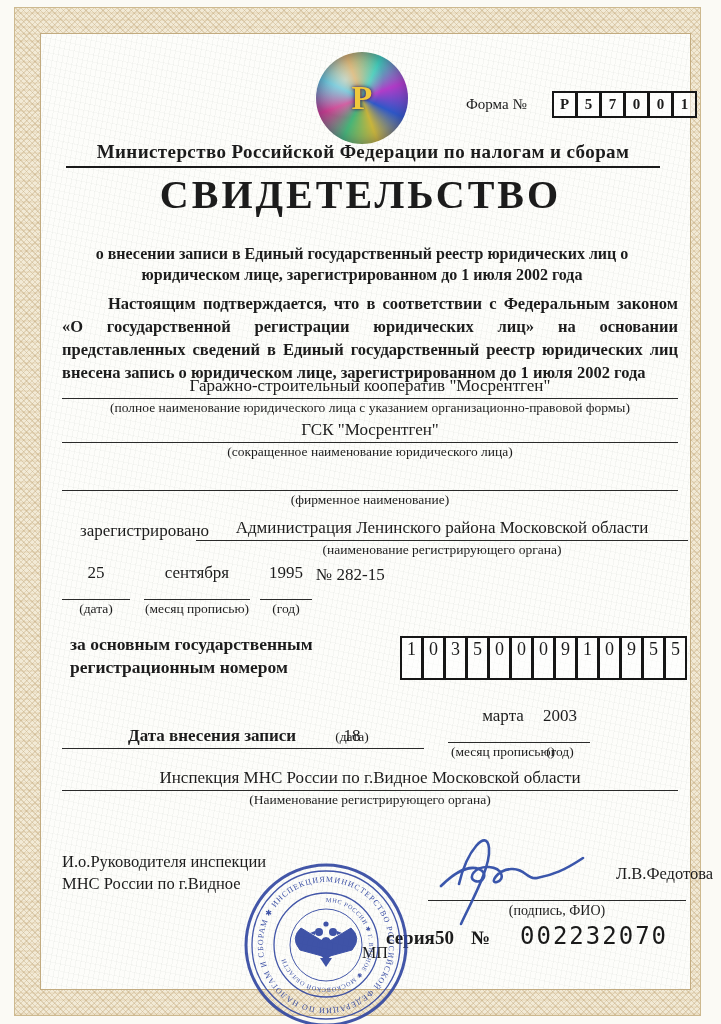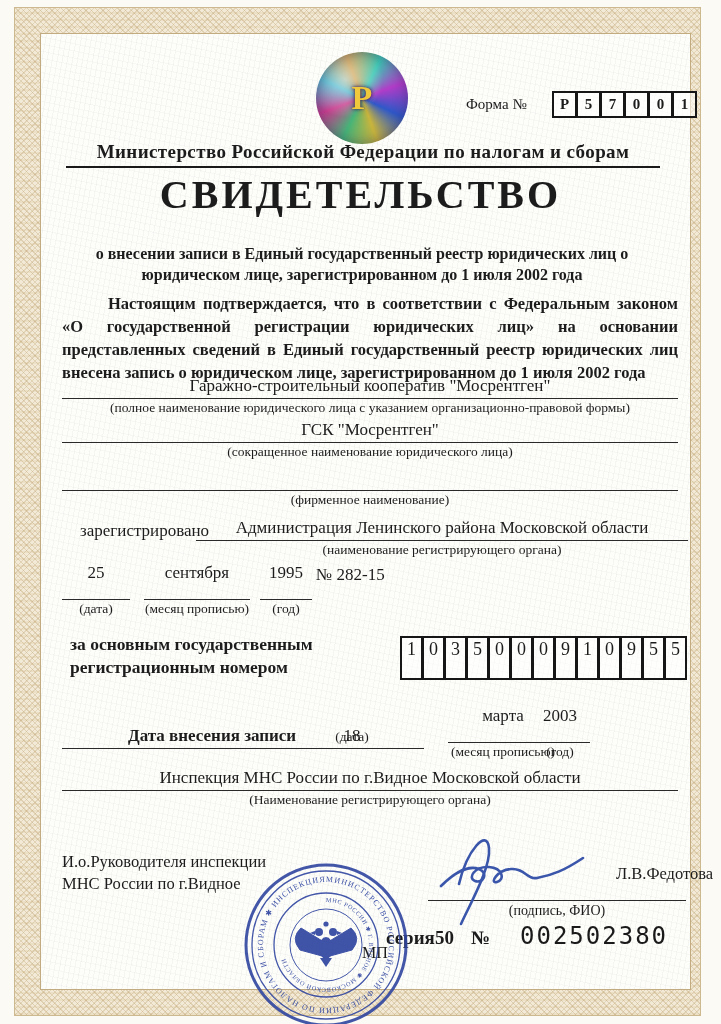--- a/index.html
+++ b/index.html
@@ -232,18 +232,18 @@
       </g>
     </svg>
     <div class="signer-name">Л.В.Федотова</div>
     <div class="sign-line"></div>
     <div class="sign-caption">(подпись, ФИО)</div>
 
     <div class="series-row">
       <span class="series-label">серия</span>
       <span class="series-region">50</span>
       <span class="series-sign">№</span>
-      <span class="series-number">002502380</span>
+      <span class="series-number">002232070</span>
     </div>
     <div class="mp">МП</div>
 
   </div>
 </div>
 
 </body></html>

